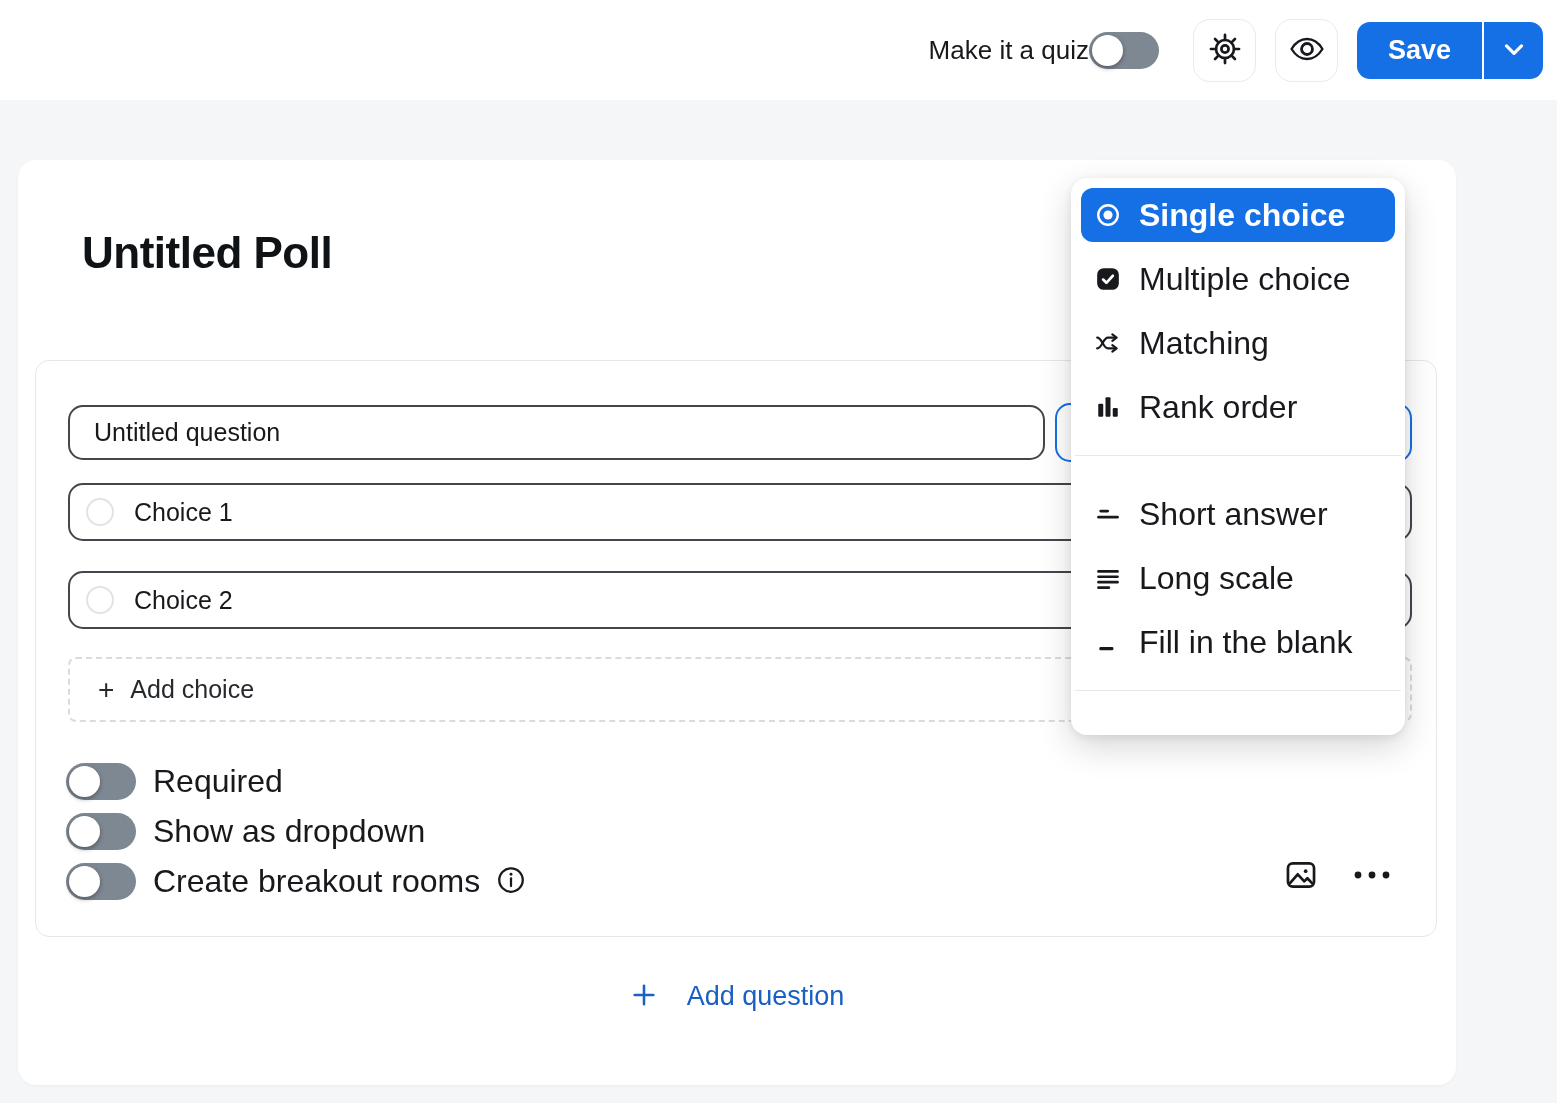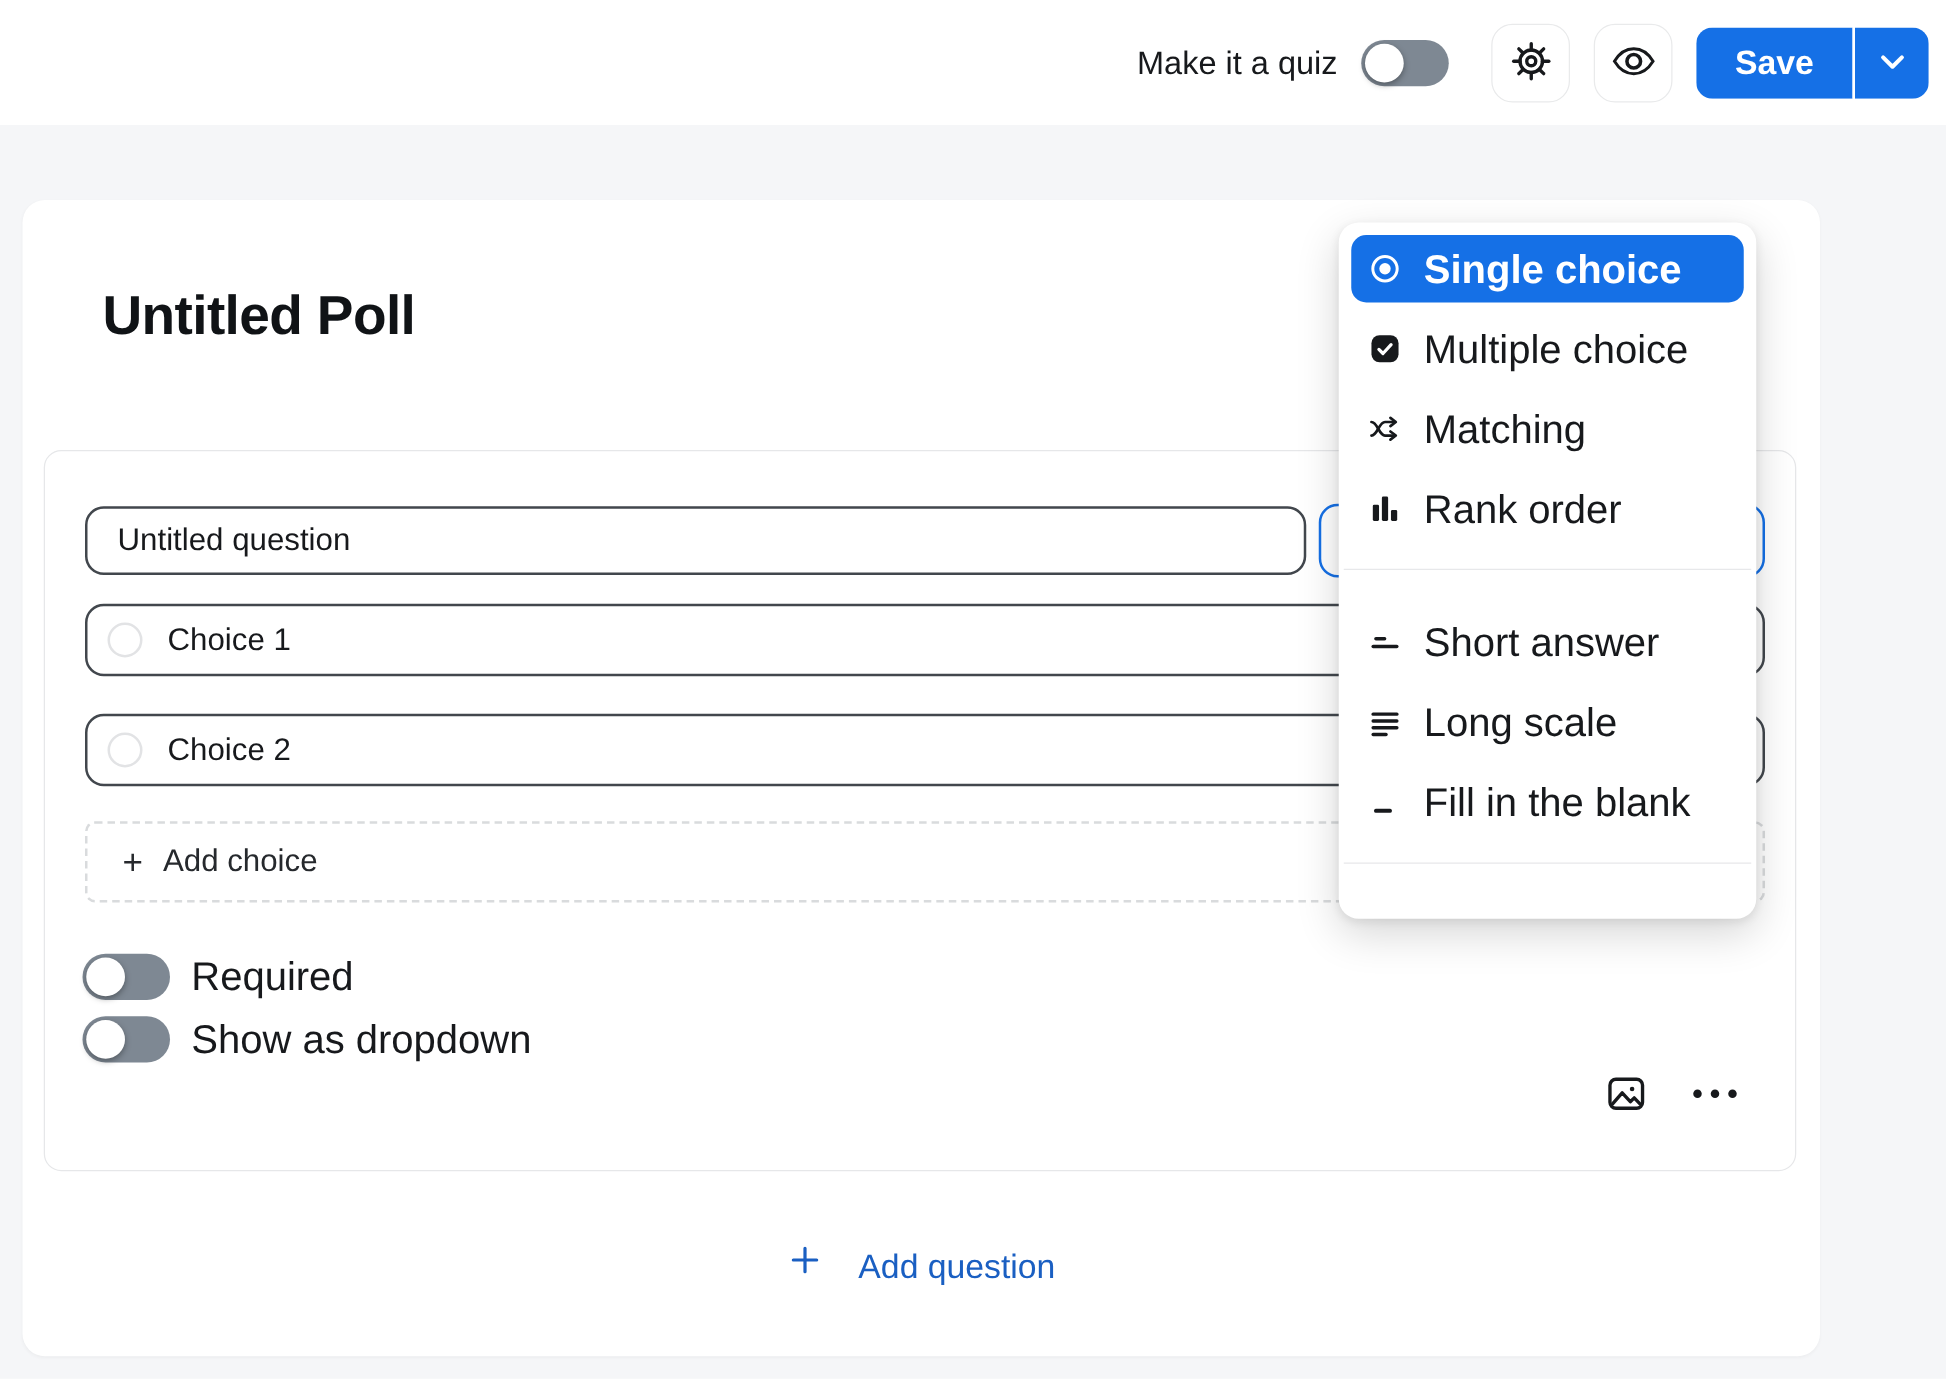--- a/index.html
+++ b/index.html
@@ -22,21 +22,21 @@
     color:var(--text);
   }
   .stage{position:relative;width:1557px;height:1103px;overflow:hidden;}
 
   
   .topbar{
     position:absolute;left:0;top:0;width:1557px;height:100px;
     background:#fff;display:flex;align-items:center;justify-content:flex-end;
     padding-right:14px;
   }
-  .quiz-label{font-size:26px;margin-right:19px;text-align:right;}
+  .quiz-label{font-size:26px;text-align:right;}
   .switch{
     position:relative;width:70px;height:37px;border-radius:19px;
     background:var(--toggle-off);margin-right:34px;cursor:pointer;flex:0 0 auto;
   }
   .switch .knob{
     position:absolute;left:3px;top:3px;width:31px;height:31px;border-radius:50%;
     background:#fff;box-shadow:0 2px 5px rgba(0,0,0,.35);
   }
   .icon-btn{
     width:63px;height:63px;border:1px solid #E9EAEB;border-radius:17px;
@@ -112,21 +112,21 @@
   }
   .image-btn,.more-btn{
     position:absolute;border:none;background:transparent;padding:0;cursor:pointer;
     display:flex;align-items:center;justify-content:center;
   }
   .image-btn{left:1283px;top:858px;width:36px;height:36px;}
   .more-btn{left:1348px;top:862px;width:48px;height:28px;}
 
   .add-question{
     position:absolute;left:18px;top:980px;width:1438px;height:50px;
-    display:flex;align-items:flex-end;justify-content:center;gap:29px;
+    display:flex;align-items:flex-start;justify-content:center;gap:29px;
     color:var(--link);font-size:27px;cursor:pointer;background:transparent;border:none;
     font-family:"Liberation Sans",sans-serif;
   }
 
   
   .menu{
     position:absolute;left:1071px;top:178px;width:334px;z-index:20;
     background:#fff;border-radius:16px;padding:10px 0 13px;
     box-shadow:0 12px 34px rgba(0,0,0,.16),0 2px 8px rgba(0,0,0,.08);
   }
@@ -216,20 +216,35 @@
     <div class="switch">
         <div class="knob"></div>
       </div>
     <span class="toggle-label">Required</span>
   </div>
   <div class="toggle-row t2">
     <div class="switch">
         <div class="knob"></div>
       </div>
     <span class="toggle-label">Show as dropdown</span>
+  </div>
+  <div class="toggle-row t3">
+    <div class="switch">
+        <div class="knob"></div>
+      </div>
+    <span class="toggle-label">Create breakout rooms</span>
+    <button class="info-btn">
+      <span>
+        <svg width="30" height="30" viewBox="0 0 24 24" fill="none" stroke="#17191C" stroke-width="1.8">
+          <circle cx="12" cy="12" r="9.4"></circle>
+          <circle cx="12" cy="7.4" r="1.15" fill="#17191C" stroke="none"></circle>
+          <path d="M12 10.6v6.2" stroke-linecap="round"></path>
+        </svg>
+      </span>
+    </button>
   </div>
 
   <button class="image-btn">
     <span>
       <svg width="34" height="34" viewBox="0 0 24 24" fill="none" stroke="#17191C" stroke-width="1.9">
         <rect x="2.8" y="3.8" width="18.4" height="16.4" rx="3.4"></rect>
         <circle cx="15.3" cy="9.3" r="1.3" fill="#17191C" stroke="none"></circle>
         <path d="M4.4 17.6l5.3-6.1 4.6 5 2.2-2.2 3.1 3.3" stroke-linejoin="round" stroke-linecap="round"></path>
       </svg>
     </span>

